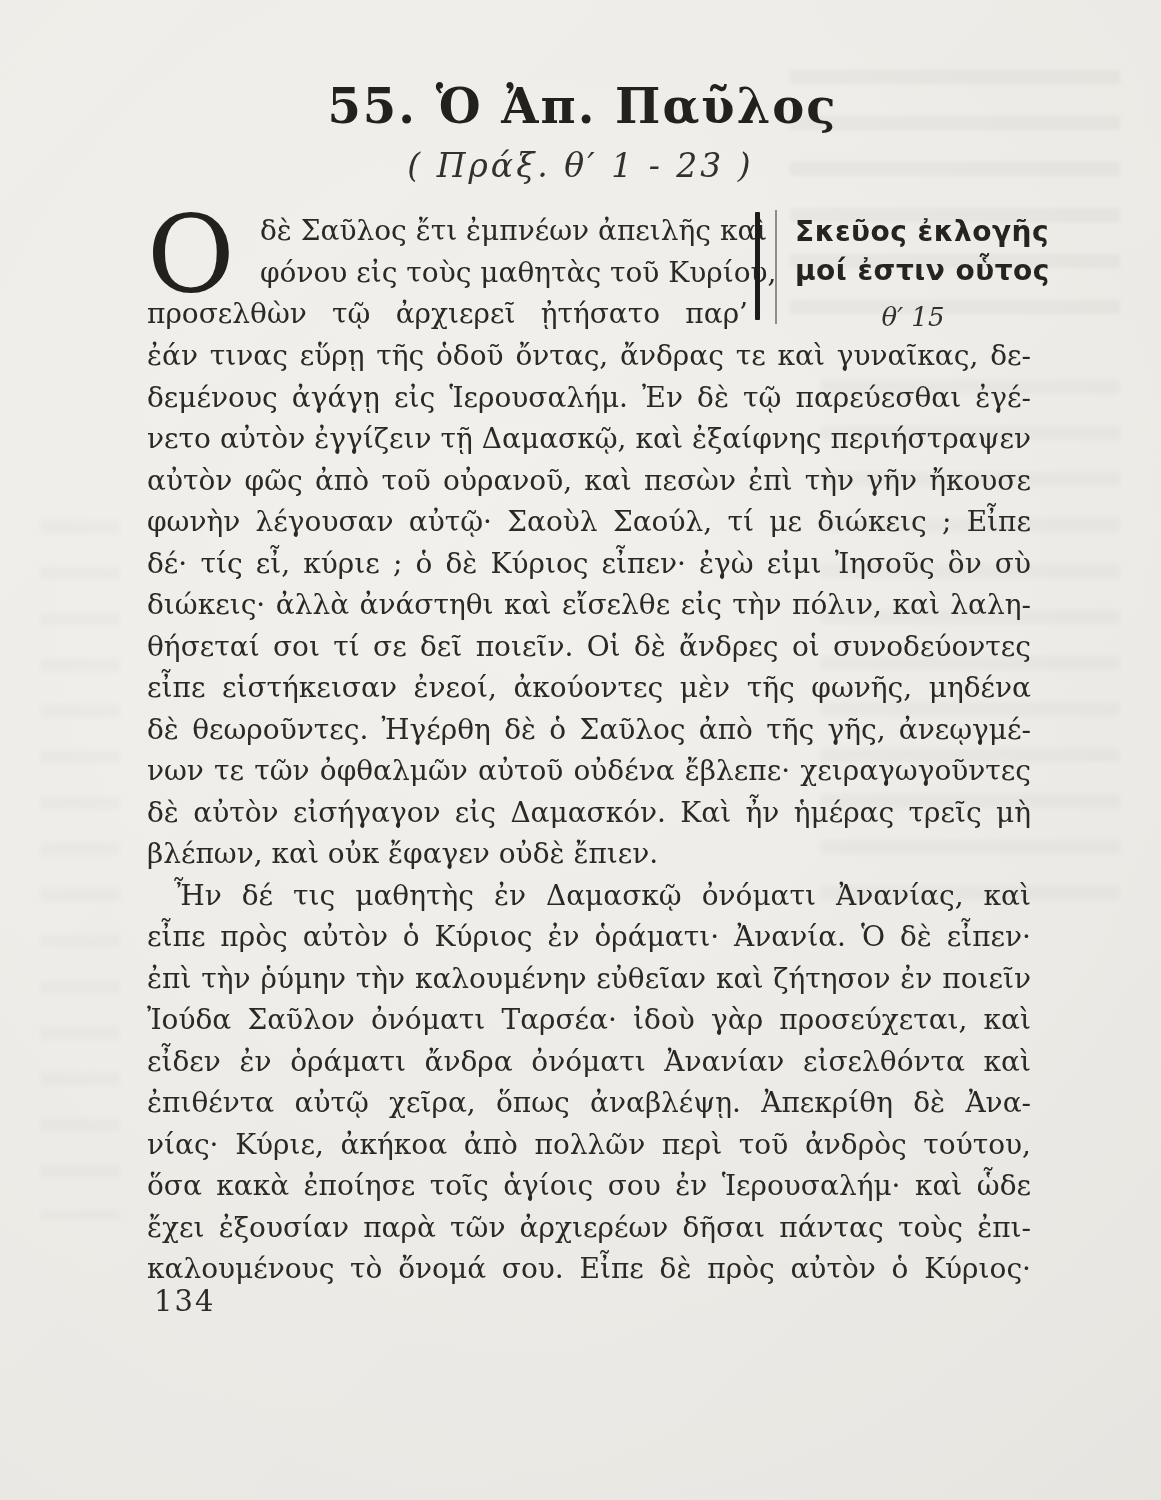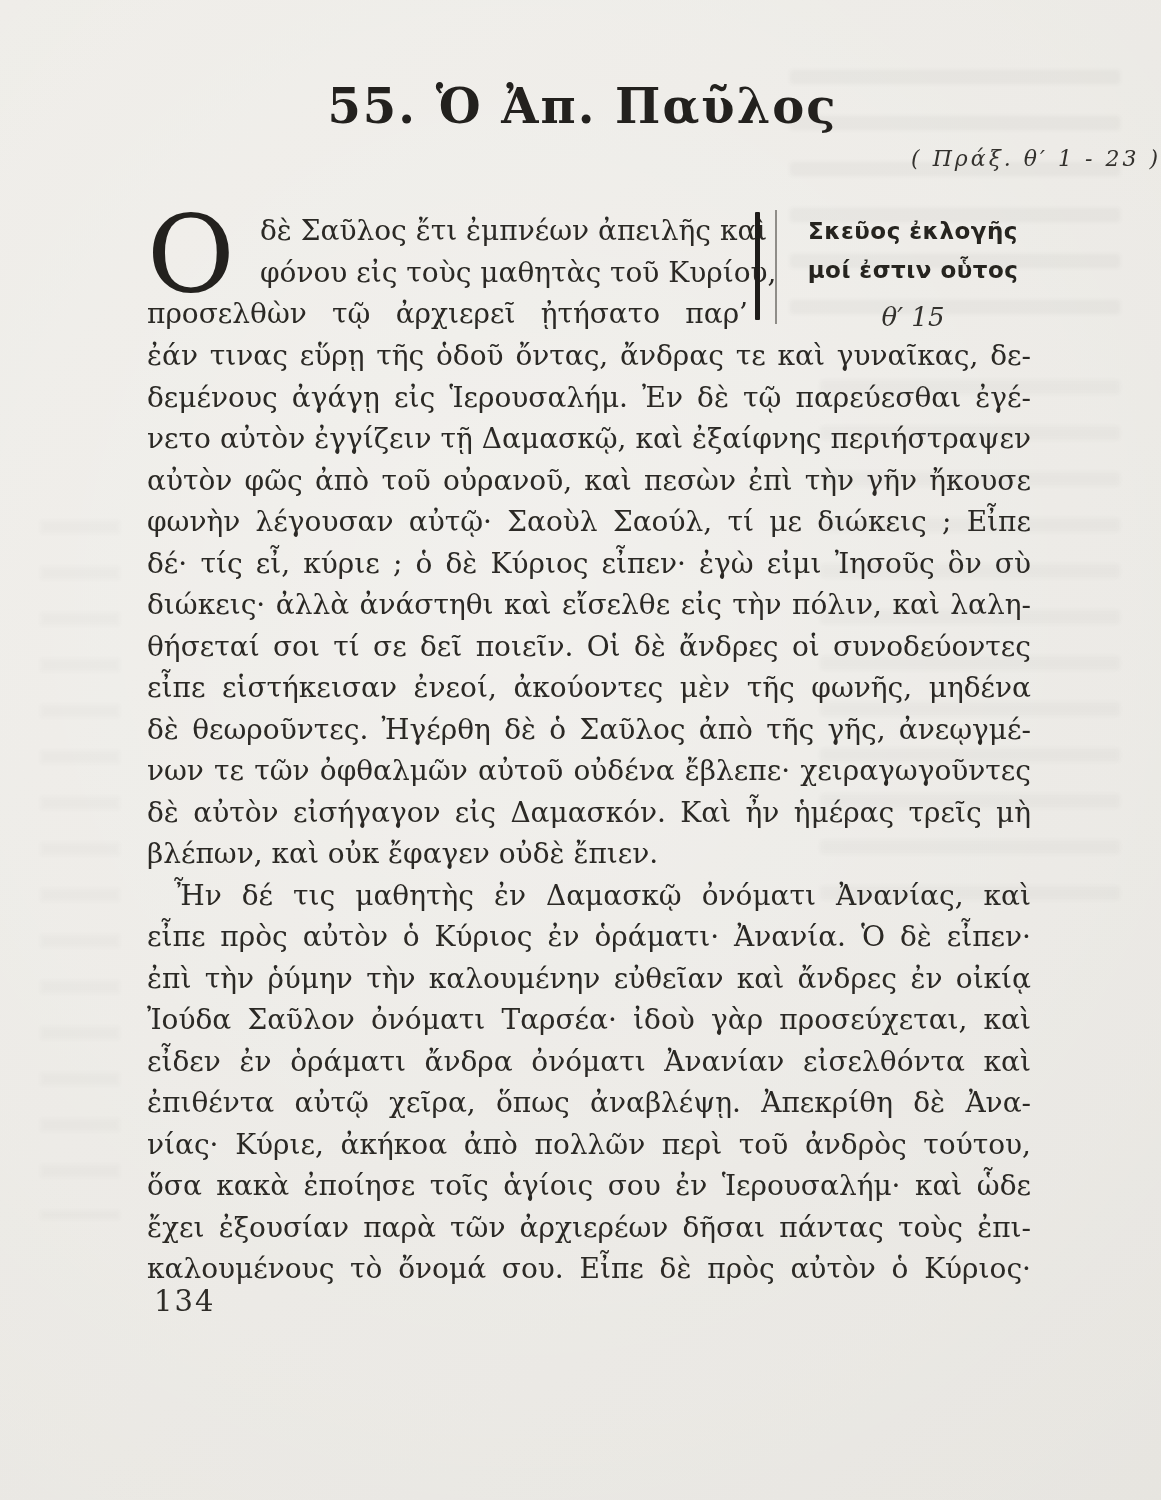--- a/index.html
+++ b/index.html
@@ -23,21 +23,21 @@
   .ghost-b{left:820px;top:380px;width:300px;height:520px;opacity:.03;}
   .ghost-c{left:40px;top:520px;width:80px;height:700px;opacity:.025;}
 
   .title{
     position:absolute;left:2px;top:78px;width:100%;
     text-align:center;font-weight:bold;font-size:48px;letter-spacing:2px;
     color:#23211e;
   }
   .subtitle{
     position:absolute;left:0;top:146px;width:100%;
-    text-align:right;font-style:italic;font-size:22px;letter-spacing:3px;
+    text-align:center;font-style:italic;font-size:33px;letter-spacing:3px;
     color:#33312d;
   }
 
   .content{
     position:absolute;left:147px;top:210px;width:884px;
     font-size:28px;line-height:41.5px;
   }
   .bodyline{
     height:41.5px;white-space:nowrap;
     text-align:justify;text-align-last:justify;
@@ -61,21 +61,21 @@
   .rule-thin{
     position:absolute;left:628px;top:0;width:2px;height:114px;
     background:#8f8d88;
   }
   .sidebar{
     position:absolute;left:648px;top:2px;width:236px;
     text-align:center;
   }
   .sidebar .sb-line{
     font-family:"DejaVu Sans", sans-serif;font-weight:bold;
-    font-size:23px;line-height:39px;color:#26241f;letter-spacing:.5px;
+    font-size:28px;line-height:39px;color:#26241f;letter-spacing:.5px;
     white-space:nowrap;
   }
   .sidebar .sb-ref{
     font-style:italic;font-size:26px;line-height:34px;margin-top:10px;
     color:#33312d;
   }
 
   .pagenum{
     position:absolute;left:154px;top:1284px;
     font-size:29px;color:#2e2c28;letter-spacing:2px;
@@ -119,21 +119,21 @@
     <div class="bodyline">διώκεις· ἀλλὰ ἀνάστηθι καὶ εἴσελθε εἰς τὴν πόλιν, καὶ λαλη-</div>
     <div class="bodyline">θήσεταί σοι τί σε δεῖ ποιεῖν. Οἱ δὲ ἄνδρες οἱ συνοδεύοντες</div>
     <div class="bodyline">εἶπε εἱστήκεισαν ἐνεοί, ἀκούοντες μὲν τῆς φωνῆς, μηδένα</div>
     <div class="bodyline">δὲ θεωροῦντες. Ἠγέρθη δὲ ὁ Σαῦλος ἀπὸ τῆς γῆς, ἀνεῳγμέ-</div>
     <div class="bodyline">νων τε τῶν ὀφθαλμῶν αὐτοῦ οὐδένα ἔβλεπε· χειραγωγοῦντες</div>
     <div class="bodyline">δὲ αὐτὸν εἰσήγαγον εἰς Δαμασκόν. Καὶ ἦν ἡμέρας τρεῖς μὴ</div>
     <div class="bodyline loose">βλέπων, καὶ οὐκ ἔφαγεν οὐδὲ ἔπιεν.</div>
 
     <div class="bodyline" style="text-indent:27px">Ἦν δέ τις μαθητὴς ἐν Δαμασκῷ ὀνόματι Ἀνανίας, καὶ</div>
     <div class="bodyline">εἶπε πρὸς αὐτὸν ὁ Κύριος ἐν ὁράματι· Ἀνανία. Ὁ δὲ εἶπεν·</div>
-    <div class="bodyline">ἐπὶ τὴν ῥύμην τὴν καλουμένην εὐθεῖαν καὶ ἄνδρες ἐν οἰκίᾳ</div>
+    <div class="bodyline">ἐπὶ τὴν ῥύμην τὴν καλουμένην εὐθεῖαν καὶ ζήτησον ἐν ποιεῖν</div>
     <div class="bodyline">Ἰούδα Σαῦλον ὀνόματι Ταρσέα· ἰδοὺ γὰρ προσεύχεται, καὶ</div>
     <div class="bodyline">εἶδεν ἐν ὁράματι ἄνδρα ὀνόματι Ἀνανίαν εἰσελθόντα καὶ</div>
     <div class="bodyline">ἐπιθέντα αὐτῷ χεῖρα, ὅπως ἀναβλέψῃ. Ἀπεκρίθη δὲ Ἀνα-</div>
     <div class="bodyline">νίας· Κύριε, ἀκήκοα ἀπὸ πολλῶν περὶ τοῦ ἀνδρὸς τούτου,</div>
     <div class="bodyline">ὅσα κακὰ ἐποίησε τοῖς ἁγίοις σου ἐν Ἱερουσαλήμ· καὶ ὧδε</div>
     <div class="bodyline">ἔχει ἐξουσίαν παρὰ τῶν ἀρχιερέων δῆσαι πάντας τοὺς ἐπι-</div>
     <div class="bodyline">καλουμένους τὸ ὄνομά σου. Εἶπε δὲ πρὸς αὐτὸν ὁ Κύριος·</div>
   </div>
 
   <div class="pagenum">134</div>

